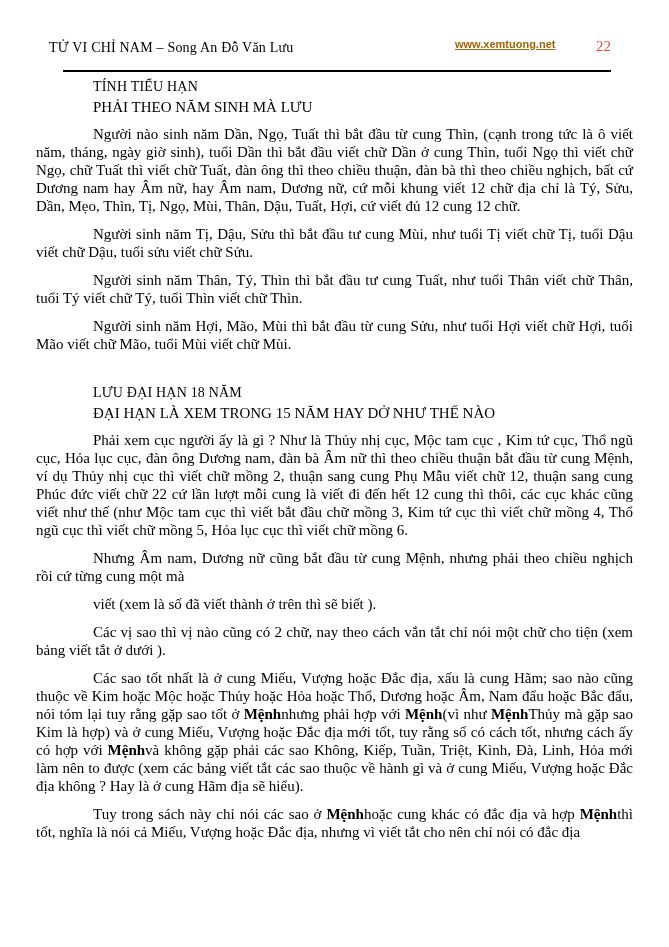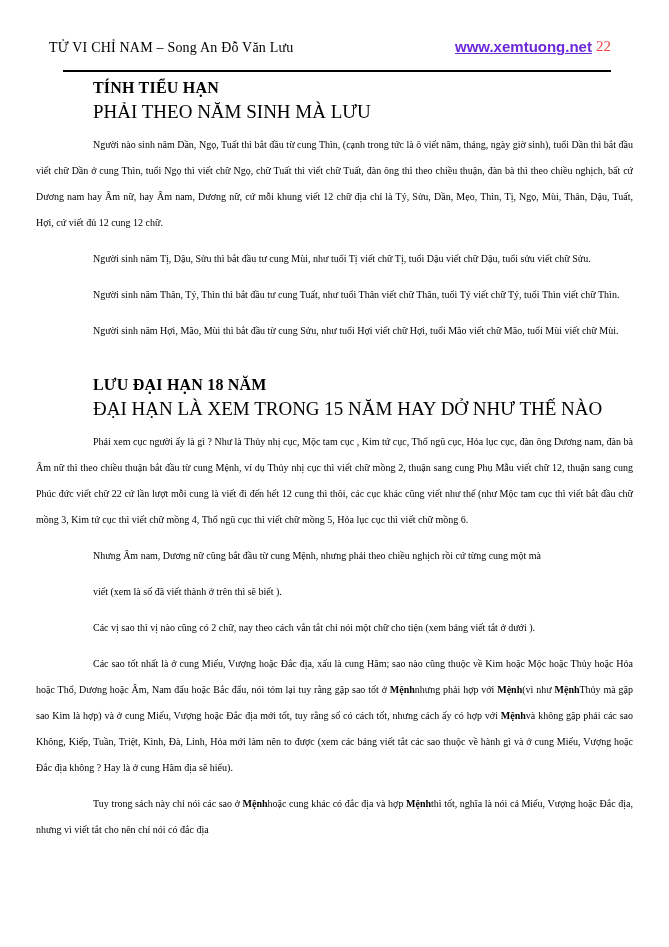--- a/index.html
+++ b/index.html
@@ -12,46 +12,46 @@
     overflow:hidden;
   }
   .header-row { position:absolute; top:38px; left:0; width:100%; height:22px; }
   .book-title {
     position:absolute; left:49px; top:2px;
     font-size:14px; letter-spacing:0.2px; white-space:nowrap;
   }
   .site-link {
     position:absolute; left:455px; top:0;
     font-family:"Liberation Sans", sans-serif;
-    font-size:15px; font-weight:bold;
-    color:#6d28d9; text-decoration:underline;
+    font-size:11px; font-weight:bold;
+    color:#a16207; text-decoration:underline;
     white-space:nowrap; cursor:pointer;
   }
   .page-number {
     position:absolute; left:596px; top:0;
     font-size:15px; color:#ef4444; white-space:nowrap;
   }
   .header-divider {
     position:absolute; top:70px; left:63px; width:548px;
     border:none; border-top:2px solid #000; margin:0;
   }
   .content {
     position:absolute; top:74px; left:36px; width:597px;
   }
   .section-heading {
-    font-size:16px; font-weight:bold;
+    font-size:14px; font-weight:normal;
     margin:0 0 4px 57px; padding-top:5px;
     letter-spacing:0.2px;
   }
   .section-heading.spaced { padding-top:22px; }
   .section-subheading {
-    font-size:19px; margin:0 0 9px 57px;
+    font-size:15px; margin:0 0 9px 57px;
   }
   .paragraphs p {
-    font-size:10px; line-height:26px;
+    font-size:15px; line-height:18px;
     text-align:justify; text-indent:57px;
     margin:0 0 10px 0;
   }
   .footer-heading {
     font-size:18px; font-weight:bold;
     text-align:center; margin:26px 0 0 0;
     letter-spacing:0.2px;
   }
 </style>
 </head>

